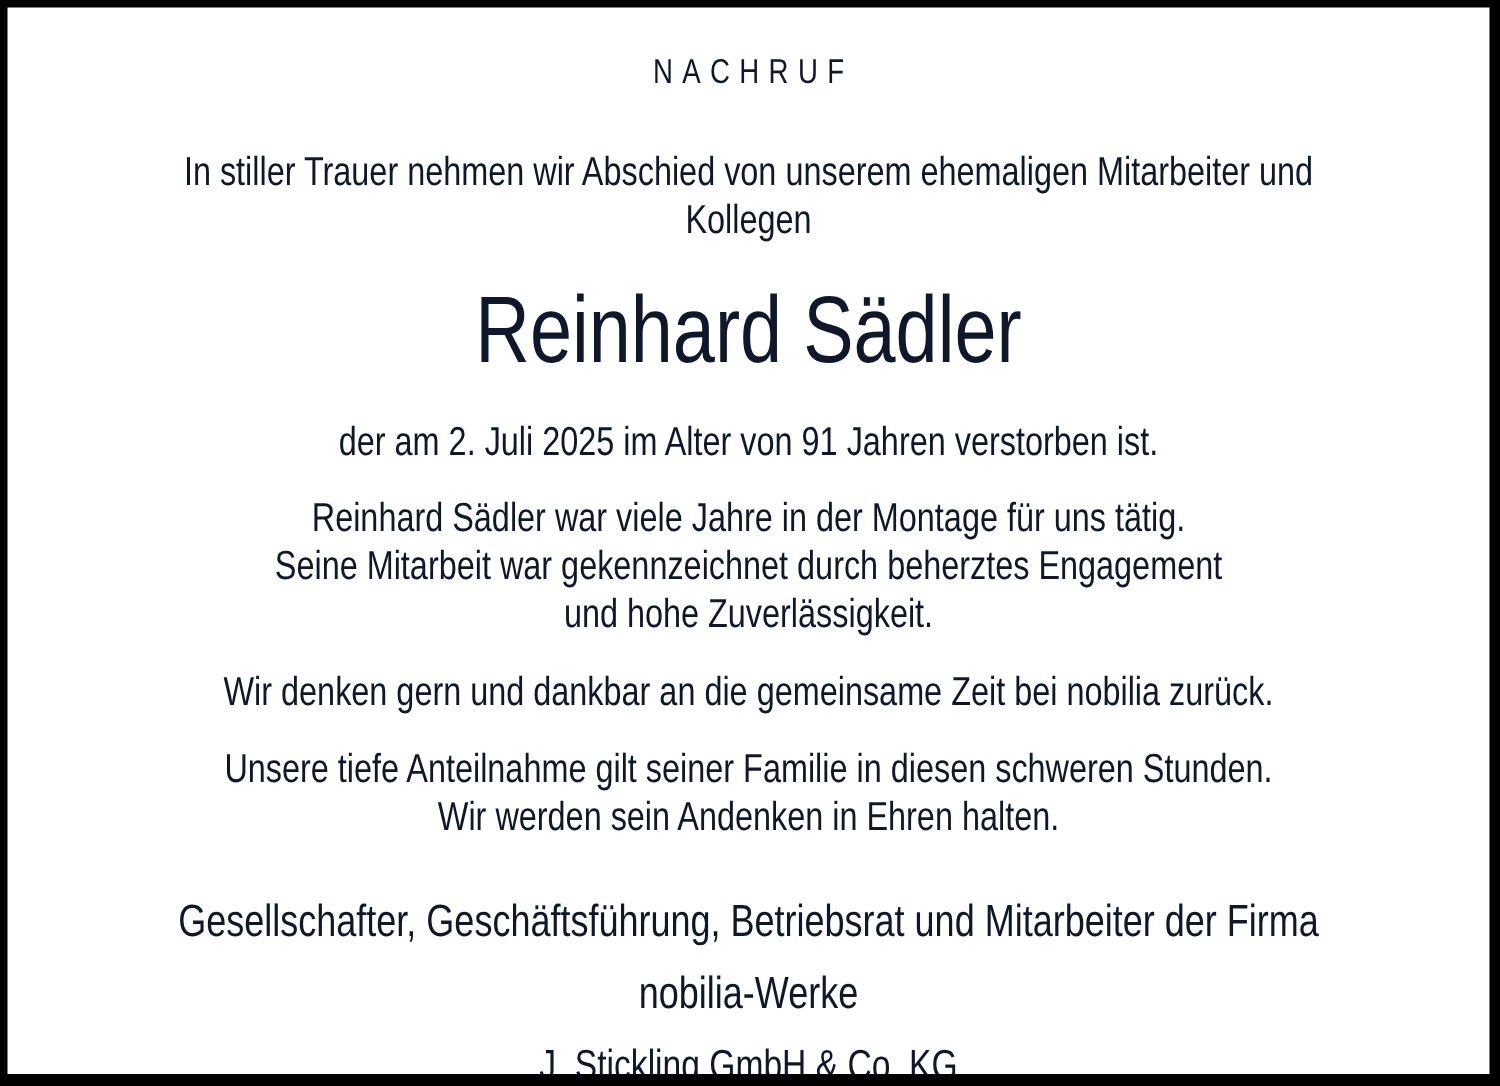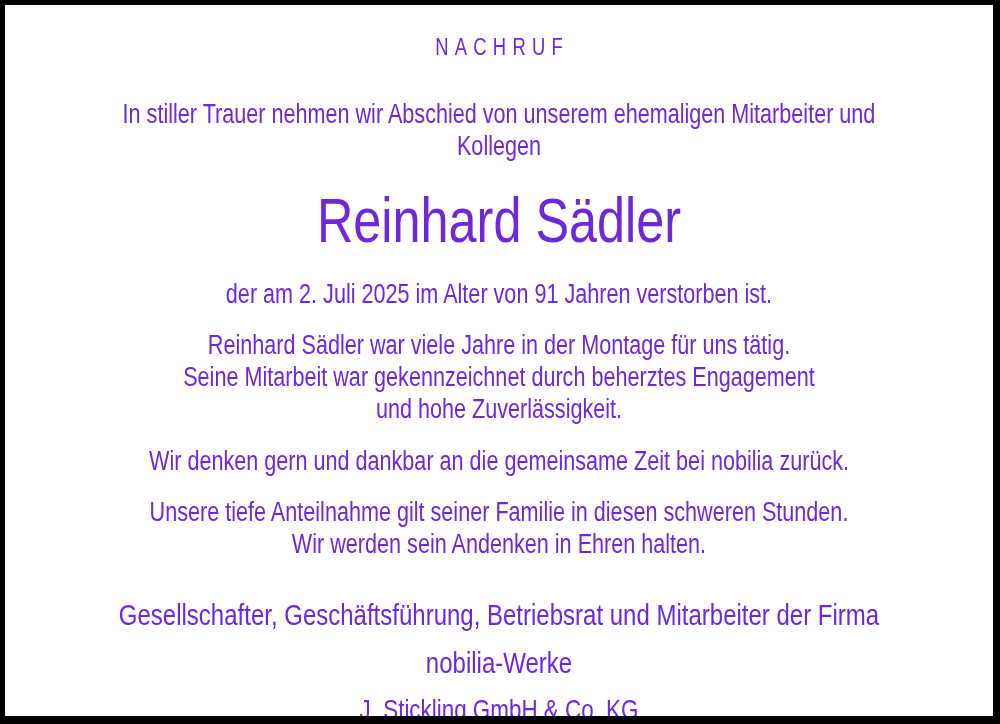--- a/index.html
+++ b/index.html
@@ -11,21 +11,21 @@
     position: relative;
     width: 1000px;
     height: 724px;
     box-sizing: border-box;
     background: #ffffff;
     border-style: solid;
     border-color: #000000;
     border-width: 5px 7px 8px 5px;
     overflow: hidden;
     font-family: "Liberation Sans", sans-serif;
-    color: #6d28d9;
+    color: #0f172a;
   }
   .content {
     width: 100%;
     transform: scaleX(0.8);
     transform-origin: 50% 0;
     text-align: center;
   }
   .kicker {
     margin-top: 28px;
     font-size: 23px;

